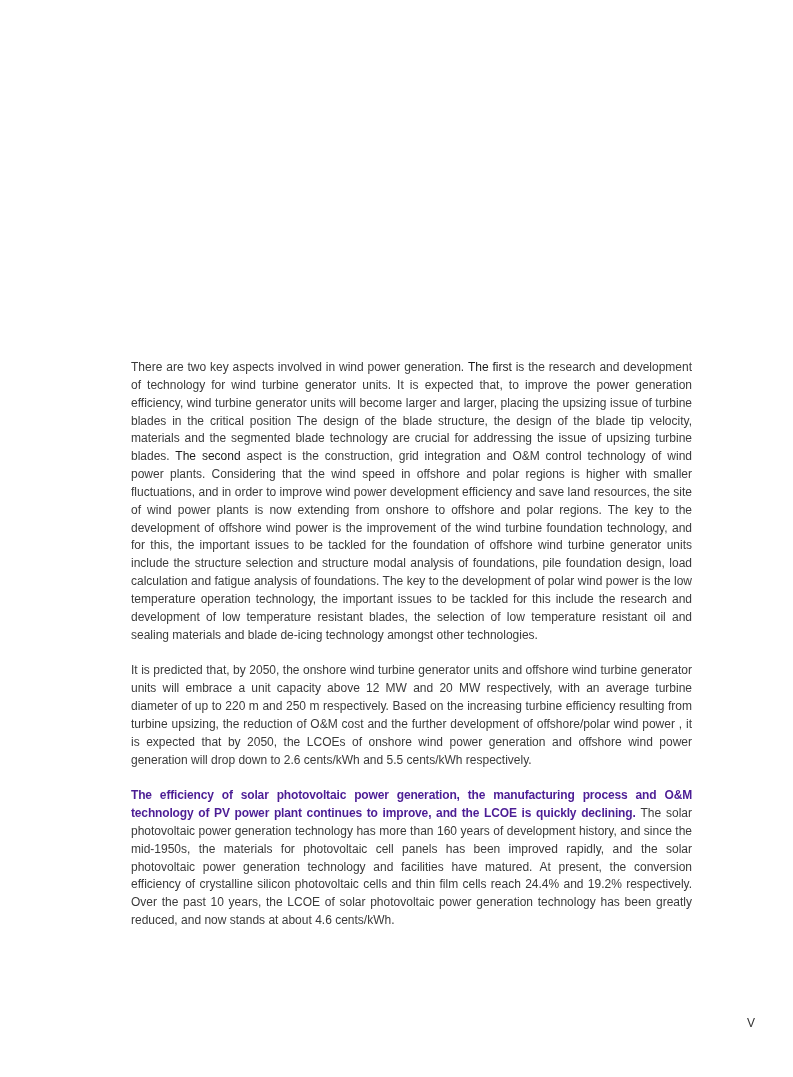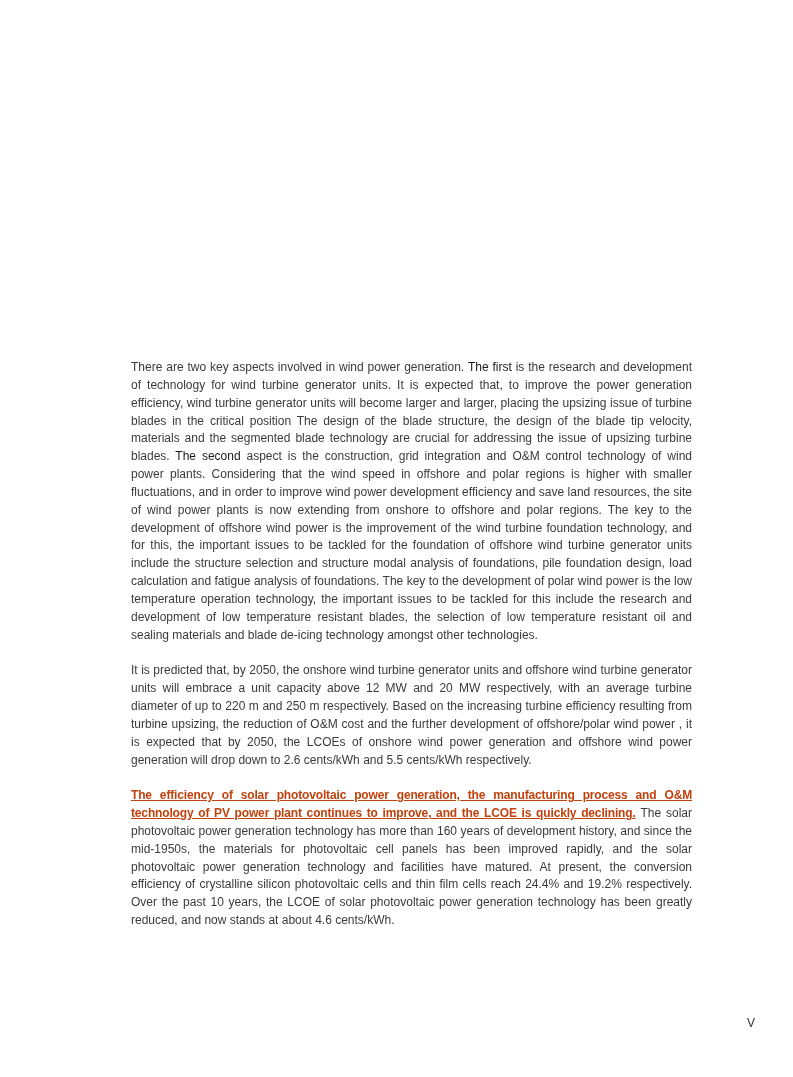--- a/index.html
+++ b/index.html
@@ -32,24 +32,23 @@
       text-align: justify;
       margin-top: 34px;
     }
     .body-text p {
       margin: 0 0 17.85px 0;
     }
     .lead {
       color: #1a1a1a;
     }
     .lead-strong {
-      color: #c2410c;
+      color: #4c1d95;
       font-weight: bold;
       letter-spacing: -0.15px;
-      text-decoration: underline;
     }
     .page-number {
       position: absolute;
       left: 747px;
       top: 1016px;
       font-family: "Liberation Sans", sans-serif;
       font-size: 12px;
       color: #333333;
     }
   </style>

